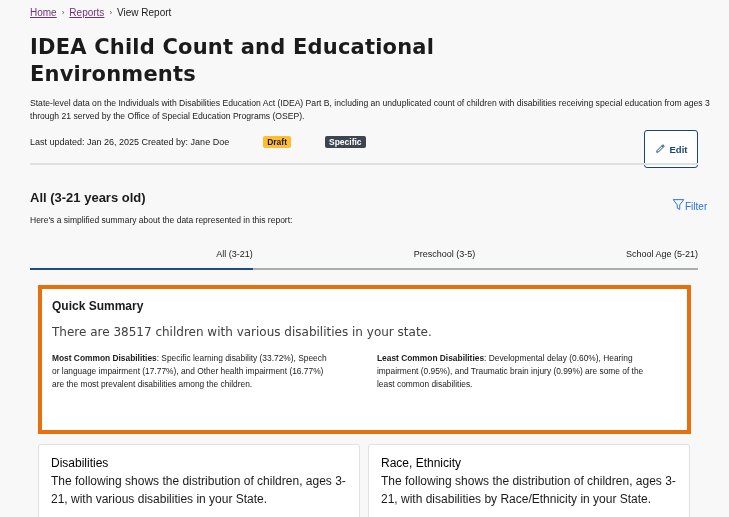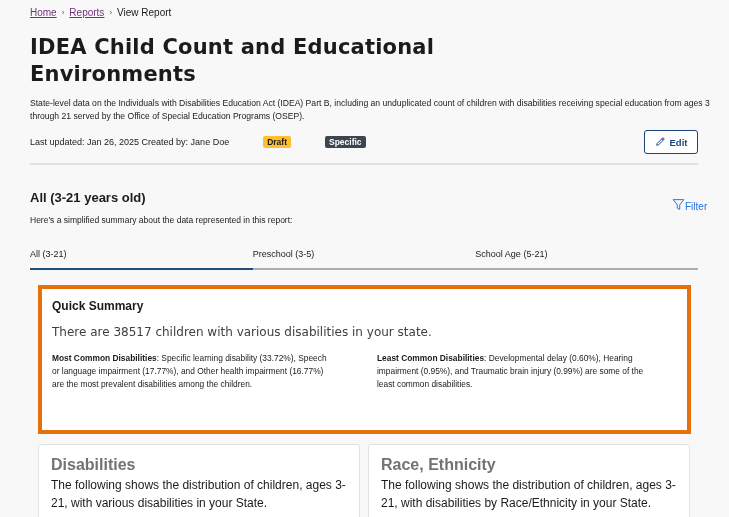--- a/index.html
+++ b/index.html
@@ -12,43 +12,43 @@
 
   .page-title { position: absolute; left: 30px; top: 34px; width: 420px; font-size: 21px; font-weight: bold; line-height: 27px; color: #1b1b1b; font-family: "DejaVu Sans", sans-serif; letter-spacing: 0.2px; }
 
   .description { position: absolute; left: 30px; top: 97px; width: 680px; font-size: 8.6px; line-height: 12.5px; color: #1b1b1b; }
 
   .meta { position: absolute; left: 30px; top: 136px; font-size: 9px; display: flex; align-items: center; color: #1b1b1b; gap: 30px; }
   .badge { font-size: 8.5px; font-weight: bold; padding: 1px 4px; border-radius: 2px; margin-left: 4px; }
   .badge-draft { background: #ffbe2e; color: #1b1b1b; }
   .badge-internal { background: #3d4551; color: #fff; }
 
-  .edit-btn { position: absolute; left: 644px; top: 130px; width: 54px; height: 24px; border: 1px solid #1a4480; border-radius: 3px; background: #fff; color: #1a4480; font-size: 9.5px; font-weight: bold; display: flex; align-items: center; justify-content: center; gap: 4px; cursor: pointer; }
+  .edit-btn { position: absolute; left: 644px; top: 130px; width: 54px; height: 38px; border: 1px solid #1a4480; border-radius: 3px; background: #fff; color: #1a4480; font-size: 9.5px; font-weight: bold; display: flex; align-items: center; justify-content: center; gap: 4px; cursor: pointer; }
 
   .divider { position: absolute; left: 30px; top: 163px; width: 668px; height: 2px; background: #e0e0e0; }
 
   .section-title { position: absolute; left: 30px; top: 190px; font-size: 13px; font-weight: bold; color: #1b1b1b; }
   .section-sub { position: absolute; left: 30px; top: 215px; font-size: 8.5px; color: #1b1b1b; }
 
   .filter { position: absolute; left: 672px; top: 198px; width: 28px; display: flex; flex-direction: row; align-items: center; color: #2672de; font-size: 10px; cursor: pointer; }
   .filter svg { margin-bottom: 2px; }
 
   .tabs { position: absolute; left: 30px; top: 249px; width: 668px; display: flex; }
-  .tab { flex: 1; text-align: left; font-size: 9px; color: #1b1b1b; padding-bottom: 9px; border-bottom: 2px solid #a9aeb1; cursor: pointer; }
+  .tab { flex: 1; text-align: right; font-size: 9px; color: #1b1b1b; padding-bottom: 9px; border-bottom: 2px solid #a9aeb1; cursor: pointer; }
   .tab.active { border-bottom: 2px solid #1f4e79; }
 
   .quick-summary { position: absolute; left: 38px; top: 285px; width: 653px; height: 149px; border: 4px solid #e66f0e; background: #fff; padding: 10px 10px; }
   .qs-title { font-size: 12px; font-weight: bold; color: #1b1b1b; margin-top: 0px; }
   .qs-count { font-size: 13px; color: #404040; margin-top: 12px; font-family: "DejaVu Sans", sans-serif; font-size: 12px; }
   .qs-cols { display: flex; margin-top: 13px; gap: 50px; }
   .qs-col { width: 275px; font-size: 8.4px; line-height: 12.8px; color: #1b1b1b; }
   .qs-col b { font-weight: bold; }
 
   .card { position: absolute; top: 444px; width: 322px; height: 80px; background: #fff; border: 1px solid #dfe1e2; border-radius: 3px; padding: 11px 12px; }
-  .card-title { font-size: 16px; font-weight: bold; color: #737373; }
+  .card-title { font-size: 12px; font-weight: normal; color: #000000; }
   .card-desc { font-size: 12px; line-height: 18px; color: #1b1b1b; margin-top: 2px; }
 </style>
 </head>
 <body>
 
 <nav class="breadcrumb">
   <a>Home</a>
   <span class="sep">›</span>
   <a>Reports</a>
   <span class="sep">›</span>

